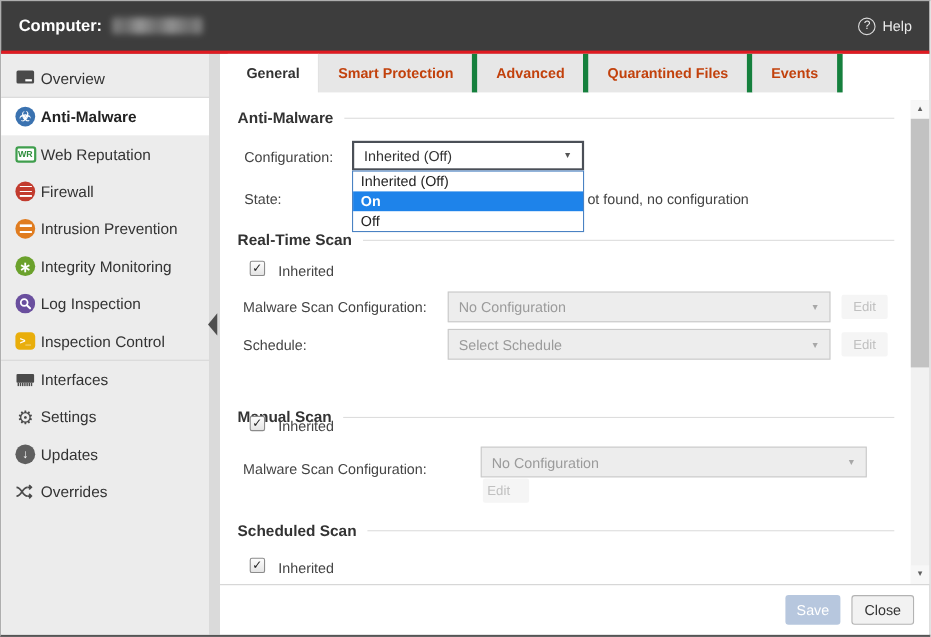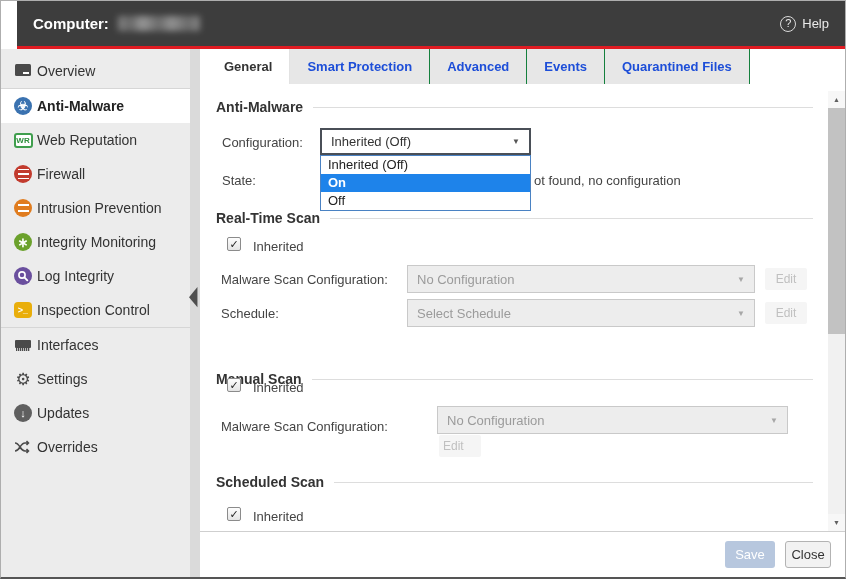--- a/index.html
+++ b/index.html
@@ -10,21 +10,21 @@
     width:846px; height:579px;
     border:1px solid #aeaeae; border-bottom:2px solid #555;
     display:flex; flex-direction:column;
     background:#fff; overflow:hidden; position:relative;
   }
 
   
   .hdr{
     flex:0 0 48px; background:#3d3d3d;
     border-bottom:3px solid #e01b22;
-    display:flex; align-items:center; padding:0 16px;margin-left:16px;
+    display:flex; align-items:center; padding:0 16px;
   }
   .hdr-title{ color:#fff; font-size:15px; font-weight:bold; }
   .hdr-redacted{
     width:82px; height:15px; margin-left:9px; border-radius:2px;
     background:linear-gradient(90deg,#8a8a8a,#6c6c6c 15%,#a0a0a0 30%,#6f6f6f 50%,#9b9b9b 65%,#707070 85%,#8d8d8d);
     filter:blur(3px); opacity:.9;
   }
   .hdr-spacer{ flex:1; }
   .hdr-help{ display:flex; align-items:center; gap:6px; color:#eaeaea; font-size:13px; cursor:pointer; }
   .hdr-help .q{
@@ -61,22 +61,22 @@
   .strip{ width:10px; background:#dadada; position:relative; }
   .collapse{ position:absolute; top:241px; left:-1px; color:#4e4e4e; font-size:11px;
              transform:scaleY(2.4); line-height:1; cursor:pointer; }
 
   .main{ flex:1; display:flex; flex-direction:column; min-width:0; }
 
   
   .tabs{ flex:0 0 42px; display:flex; align-items:flex-start; background:#fff; padding-left:7px; }
   .tab{
     height:35px; display:flex; align-items:center; padding:0 17px;
-    font-size:13px; font-weight:bold; color:#1d4ed8; background:#e7e7e7;
-    border-right:1px solid #15803d; cursor:pointer; white-space:nowrap;
+    font-size:13px; font-weight:bold; color:#c2410c; background:#e7e7e7;
+    border-right:5px solid #15803d; cursor:pointer; white-space:nowrap;
   }
   .tab.active{ background:#fff; color:#333; border-right:1px solid #e2e2e2; }
 
   
   .content{ flex:1; position:relative; background:#fff; overflow:hidden; }
 
   .sec{ position:absolute; left:16px; right:32px; display:flex; align-items:center; gap:10px; }
   .sec .t{ font-size:14px; font-weight:bold; color:#333; white-space:nowrap; }
   .sec .rule{ flex:1; height:1px; background:#ddd; }
 
@@ -119,21 +119,21 @@
   .sb-thumb{ position:absolute; left:0; right:0; top:17px; height:226px; background:#c2c2c2; cursor:pointer; }
 
   
   .footer{
     flex:0 0 46px; background:#fff; border-top:1px solid #cfcfcf;
     display:flex; align-items:center; justify-content:flex-end; gap:10px; padding-right:14px;
     box-shadow:0 -2px 4px rgba(0,0,0,.05);
   }
   .btn{ height:27px; border-radius:3px; font-size:13px; display:flex; align-items:center; justify-content:center; cursor:pointer; }
   .btn-save{ width:50px; background:#b7c7de; color:#fff; border:none; }
-  .btn-close{ width:46px; background:#f2f2f2; border:1px solid #b3b3b3; color:#333; }
+  .btn-close{ width:57px; background:#f2f2f2; border:1px solid #b3b3b3; color:#333; }
 </style>
 </head>
 <body>
 
 <div class="window">
 
   <div class="hdr">
     <span class="hdr-title">Computer:</span>
     <span class="hdr-redacted"></span>
     <span class="hdr-spacer"></span>
@@ -191,21 +191,21 @@
         <span>Integrity Monitoring</span>
       </div>
       <div class="s-item">
         <span class="s-icn">
           <svg width="18" height="18" viewBox="0 0 18 18">
               <circle cx="9" cy="9" r="9" fill="#6a4f9e"></circle>
               <circle cx="8" cy="8" r="3.1" fill="none" stroke="#fff" stroke-width="1.6"></circle>
               <line x1="10.4" y1="10.4" x2="13.3" y2="13.3" stroke="#fff" stroke-width="1.9" stroke-linecap="round"></line>
             </svg>
         </span>
-        <span>Log Integrity</span>
+        <span>Log Inspection</span>
       </div>
       <div class="s-item">
         <span class="s-icn">
             <span class="ic-ac">&gt;_</span>
           </span>
         <span>Inspection Control</span>
       </div>
       <div class="s-div"></div>
       <div class="s-item">
         <span class="s-icn">
@@ -258,24 +258,24 @@
         <div class="tab active">
             <span>General</span>
           </div>
         <div class="tab">
             <span>Smart Protection</span>
           </div>
         <div class="tab">
             <span>Advanced</span>
           </div>
         <div class="tab">
+            <span>Quarantined Files</span>
+          </div>
+        <div class="tab">
             <span>Events</span>
-          </div>
-        <div class="tab">
-            <span>Quarantined Files</span>
           </div>
       </div>
 
       <div class="content">
 
         <div class="sec" style="top:8px;">
           <span class="t">Anti-Malware</span>
           <span class="rule"></span>
         </div>
 

